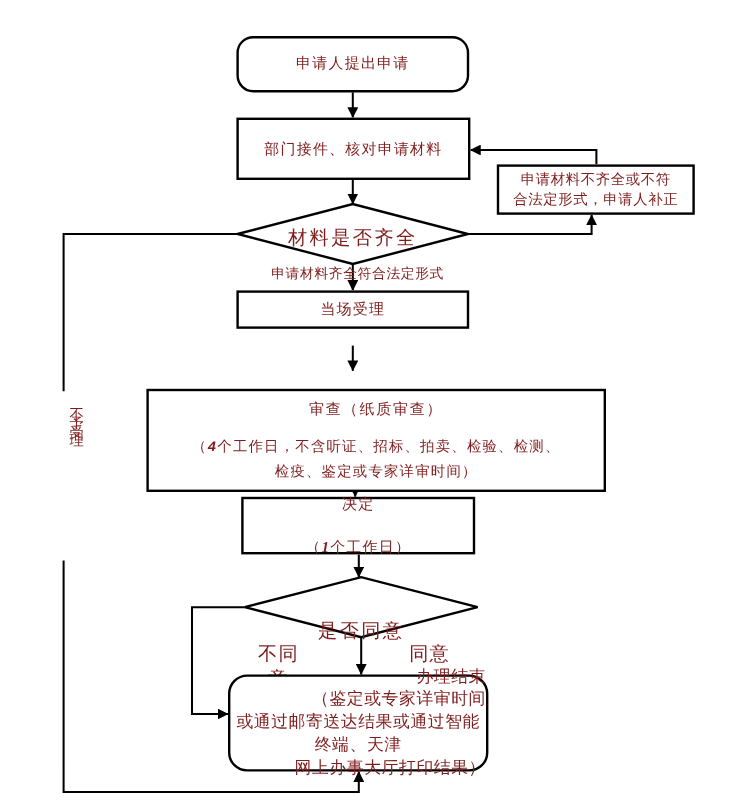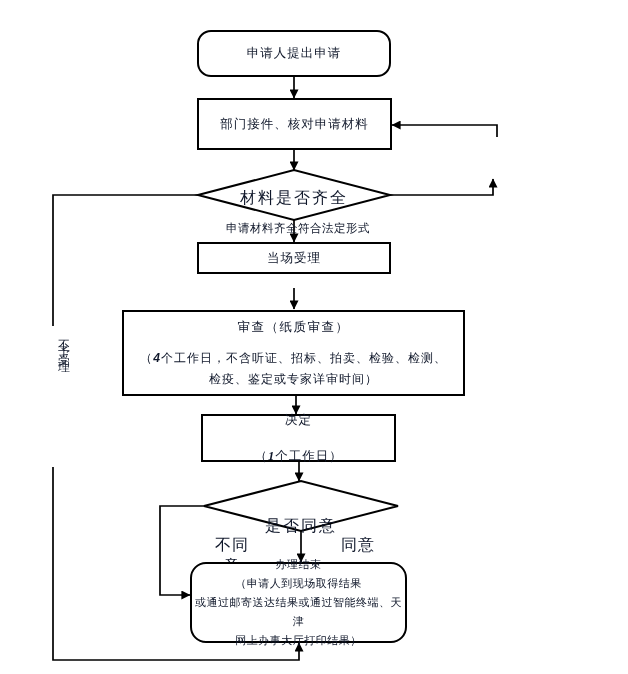--- a/index.html
+++ b/index.html
@@ -1,21 +1,21 @@
 <!DOCTYPE html>
 <html><head>
 <meta charset="utf-8">
 <style>
   html,body{margin:0;padding:0;}
   #canvas{
     position:relative;
     width:628px;height:674px;
     background:#ffffff;
     font-family:"Liberation Serif","DejaVu Serif",serif;
-    color:#0f172a;
+    color:#7f1d1d;
     overflow:hidden;
   }
   #connectors{position:absolute;left:0;top:0;pointer-events:none;}
   .node{
     position:absolute;box-sizing:border-box;
     border:2px solid #000;background:#fff;
     display:flex;flex-direction:column;align-items:center;justify-content:center;
     text-align:center;
     font-size:12.5px;letter-spacing:1px;line-height:17px;
   }
@@ -23,26 +23,26 @@
   .label{
     position:absolute;box-sizing:border-box;
     text-align:center;font-size:16px;letter-spacing:1px;
   }
   .num{font-weight:bold;font-style:italic;}
   
   #start{left:197px;top:30px;width:194px;height:47px;}
   #receive{left:197px;top:98px;width:195px;height:52px;}
   #supplement{left:414px;top:137px;width:165px;height:42px;font-size:12px;letter-spacing:0.5px;line-height:17px;}
   #accept{left:197px;top:242px;width:194px;height:32px;}
-  #review{left:122px;top:310px;width:343px;height:86px;display:block;padding:5px 5px 0 5px;}
+  #review{left:122px;top:324px;width:383px;height:86px;display:block;padding:5px 5px 0 5px;}
   #review .rv-title{text-align:center;font-size:12.5px;letter-spacing:1.5px;margin-top:2px;}
   #review .rv-note{text-align:center;font-size:12px;letter-spacing:1px;line-height:21px;margin-top:13px;font-family:Liberation Mono, monospace;}
   #decide{left:201px;top:414px;width:195px;height:48px;line-height:17px;gap:19px;}
   #finish{left:190px;top:562px;width:217px;height:81px;border-radius:16px;
-          font-size:11px;line-height:19px;letter-spacing:0.5px;}
+          font-size:14px;line-height:19px;letter-spacing:0.5px;align-items:flex-end;}
   
   #d1-label{left:198px;top:188px;width:192px;letter-spacing:2px;}
   #d2-label{left:204px;top:516px;width:194px;letter-spacing:2px;}
   
   #qualified{left:198px;top:221px;width:200px;font-size:11.5px;letter-spacing:0.5px;}
   #disagree{left:208px;top:535px;width:48px;}
   #agree{left:338px;top:535px;width:40px;font-family:Liberation Mono, monospace;}
   #not-accepted{
     left:56px;top:330px;width:16px;height:78px;
     writing-mode:vertical-rl;text-orientation:upright;
@@ -91,20 +91,24 @@
   </svg>
 
   <div class="node rounded" id="start">
     <div>申请人提出申请</div>
   </div>
 
   <div class="node" id="receive">
     <div>部门接件、核对申请材料</div>
   </div>
 
+  <div class="node" id="supplement">
+    <div>申请材料不齐全或不符</div>
+    <div>合法定形式，申请人补正</div>
+  </div>
 
   <div class="label" id="d1-label">材料是否齐全</div>
 
   <div class="label" id="qualified">申请材料齐全符合法定形式</div>
 
   <div class="node" id="accept">
     <div>当场受理</div>
   </div>
 
   <div class="node" id="review">
@@ -122,20 +126,20 @@
     </div>
   </div>
 
   <div class="label" id="d2-label">是否同意</div>
 
   <div class="label" id="disagree">不同意</div>
   <div class="label" id="agree">同意</div>
 
   <div class="node rounded" id="finish">
     <div>办理结束</div>
-    <div>（申请人到现场取得结果</div>
+    <div>（鉴定或专家详审时间</div>
     <div>或通过邮寄送达结果或通过智能终端、天津</div>
     <div>网上办事大厅打印结果）</div>
   </div>
 
   <div class="label" id="not-accepted">不予受理</div>
 
 </div>
 
 </body></html>

